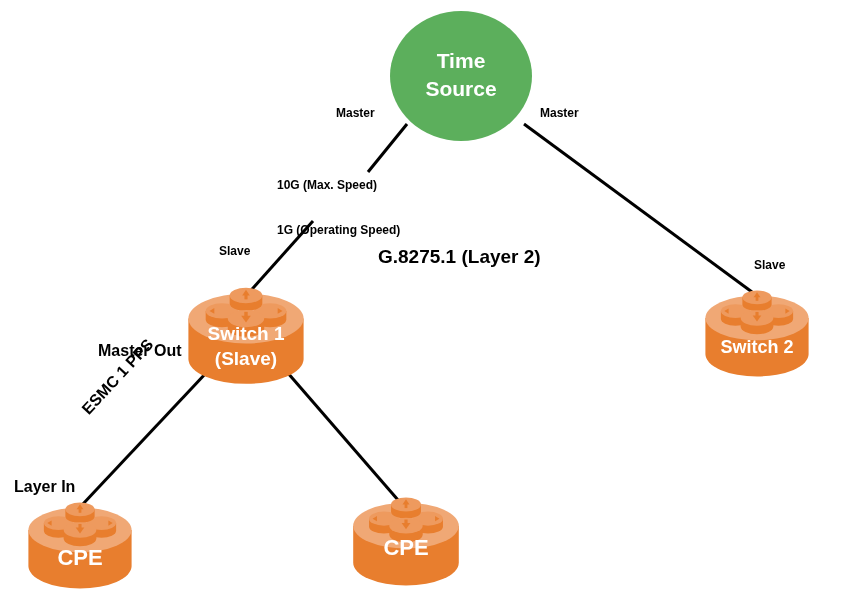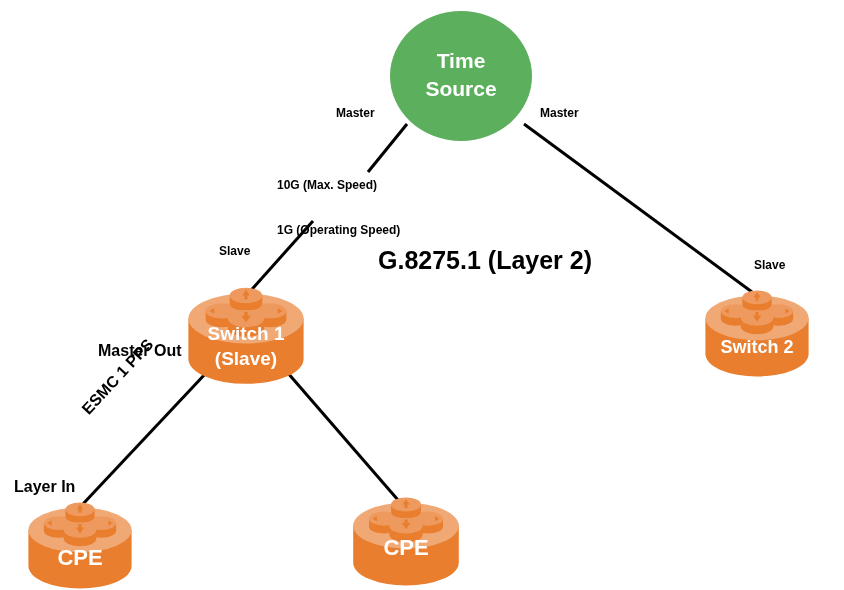--- a/index.html
+++ b/index.html
@@ -42,21 +42,21 @@
   .edge-label {
     position: absolute;
     font-family: "Liberation Sans", sans-serif;
     font-weight: bold;
     color: #000000;
     white-space: nowrap;
     line-height: 1.15;
   }
   .edge-label.sz-16 { font-size: 16px; }
   .edge-label.sz-17 { font-size: 12px; }
-  .edge-label.sz-19 { font-size: 25px; }
+  .edge-label.sz-19 { font-size: 19px; }
   .rot-label {
     transform-origin: left bottom;
   }
 </style>
 </head>
 <body>
 
 <div id="diagram-canvas">
 
   <svg class="diagram-svg" viewBox="0 0 844 590">

